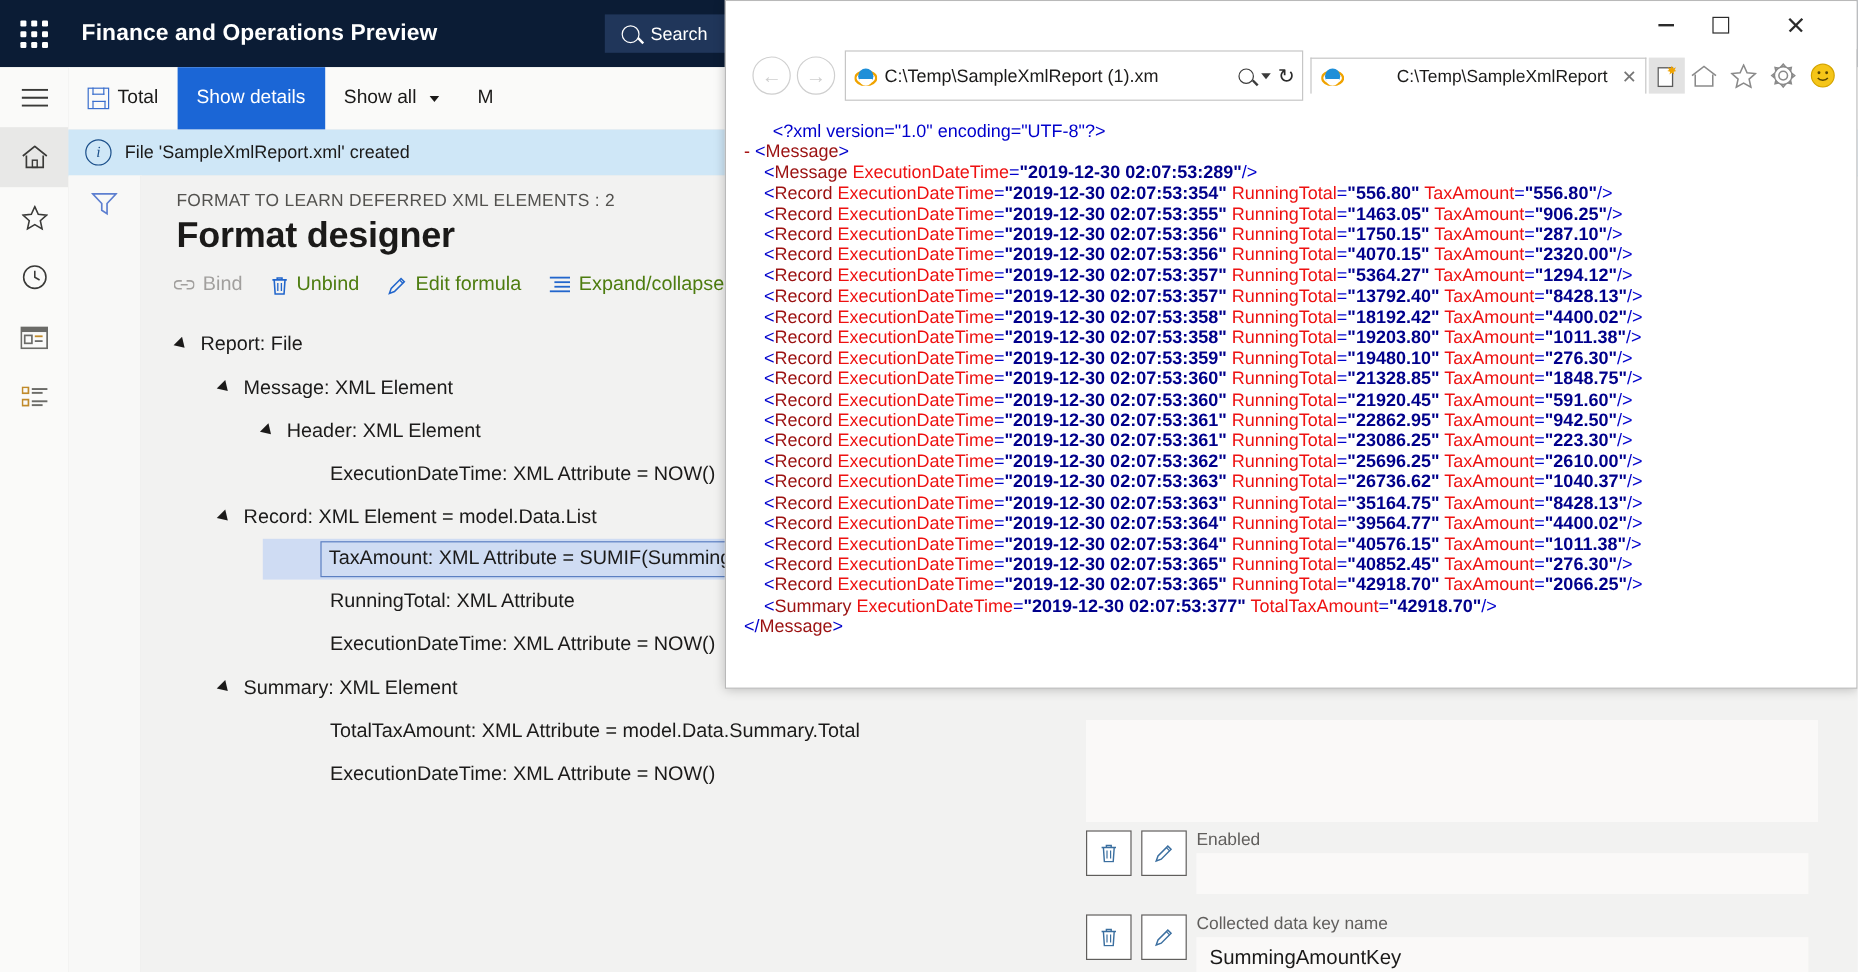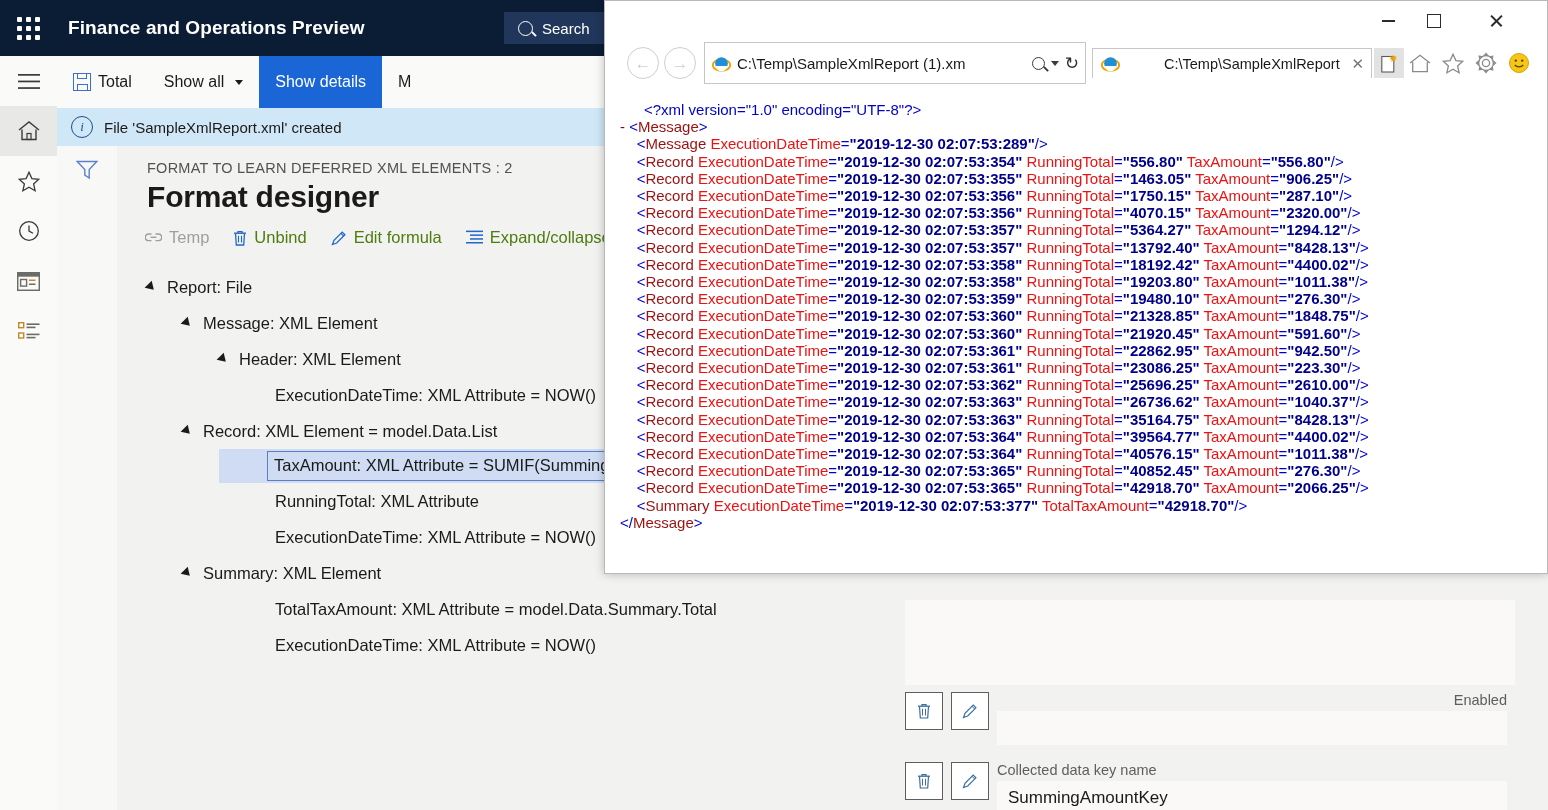--- a/index.html
+++ b/index.html
@@ -281,26 +281,26 @@
           <rect x="8.5" y="14.8" width="9" height="1.6" fill="#6b6b68"></rect>
         </svg>
       </div>
     </div>
 
     <div class="fo-toolbar">
       <div class="tb-item">
         <span class="save-ico"></span>
         <span>Total</span>
       </div>
+      <div class="tb-item active">
+        <span>Show details</span>
+      </div>
       <div class="tb-item">
         <span>Show all</span>
         <span class="caret-dn"></span>
-      </div>
-      <div class="tb-item active">
-        <span>Show details</span>
       </div>
       <div class="tb-item">
         <span>M</span>
       </div>
     </div>
 
     <div class="fo-msgbar">
       <span class="info-ico">i</span>
       <span>File 'SampleXmlReport.xml' created</span>
     </div>
@@ -317,21 +317,21 @@
       <div class="breadcrumb">FORMAT TO LEARN DEFERRED XML ELEMENTS : 2</div>
       <div class="page-title">Format designer</div>
 
       <div class="action-row">
         <div class="act disabled">
           <svg width="17" height="13" viewBox="0 0 17 13">
             <path d="M6.5 3 H3.6 a3.3 3.3 0 0 0 0 6.6 H6.5" fill="none" stroke="#a19f9d" stroke-width="1.4"></path>
             <path d="M10.5 3 H13.4 a3.3 3.3 0 0 1 0 6.6 H10.5" fill="none" stroke="#a19f9d" stroke-width="1.4"></path>
             <path d="M5.6 6.3 H11.4" stroke="#a19f9d" stroke-width="1.4"></path>
           </svg>
-          <span>Temp</span>
+          <span>Bind</span>
         </div>
         <div class="act">
           <svg width="14" height="16" viewBox="0 0 14 16">
             <path d="M1 3.2 H13" stroke="#2266cc" stroke-width="1.4"></path>
             <path d="M5 3.2 V1.6 H9 V3.2" fill="none" stroke="#2266cc" stroke-width="1.3"></path>
             <path d="M2.5 3.2 L3.3 15 H10.7 L11.5 3.2" fill="none" stroke="#2266cc" stroke-width="1.3"></path>
             <path d="M5.5 5.8 V12.5 M8.5 5.8 V12.5" stroke="#2266cc" stroke-width="1.1"></path>
           </svg>
           <span>Unbind</span>
         </div>
@@ -396,21 +396,21 @@
         <div class="tnode" style="margin-left:108px">
           <span class="noarrow"></span>
           <span class="label">ExecutionDateTime: XML Attribute = NOW()</span>
         </div>
       </div>
     </div>
 
     <div class="prop-panel">
       <div class="prop-bigbox"></div>
 
-      <div class="prop-row" style="top: 122px; text-align: right;">
+      <div class="prop-row" style="top: 122px;">
         <div class="sq-btn">
           <svg width="14" height="16" viewBox="0 0 14 16">
             <path d="M1 3.2 H13" stroke="#3b6fa0" stroke-width="1.3"></path>
             <path d="M5 3.2 V1.6 H9 V3.2" fill="none" stroke="#3b6fa0" stroke-width="1.2"></path>
             <path d="M2.5 3.2 L3.3 15 H10.7 L11.5 3.2" fill="none" stroke="#3b6fa0" stroke-width="1.2"></path>
             <path d="M5.5 5.8 V12.5 M8.5 5.8 V12.5" stroke="#3b6fa0" stroke-width="1"></path>
           </svg>
         </div>
         <div class="sq-btn">
           <svg width="16" height="16" viewBox="0 0 16 16">

